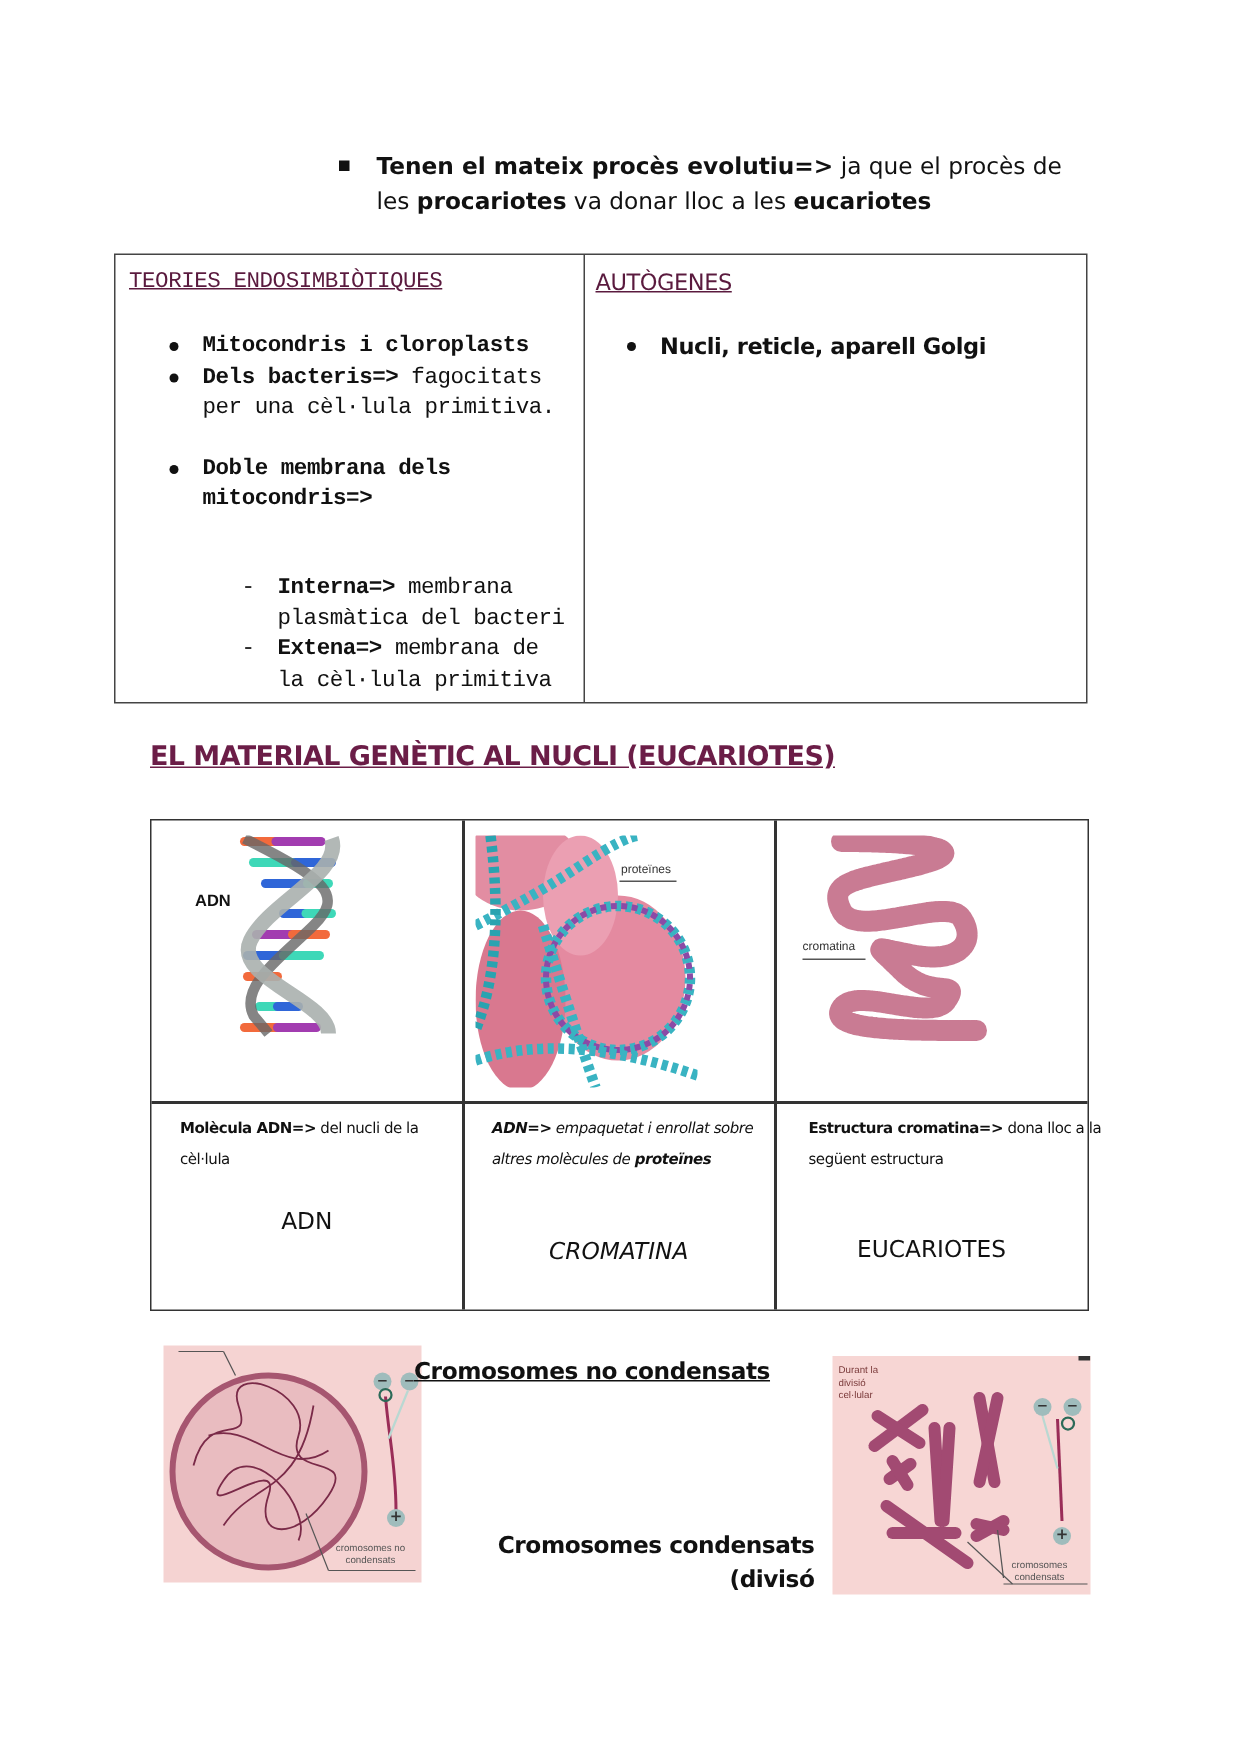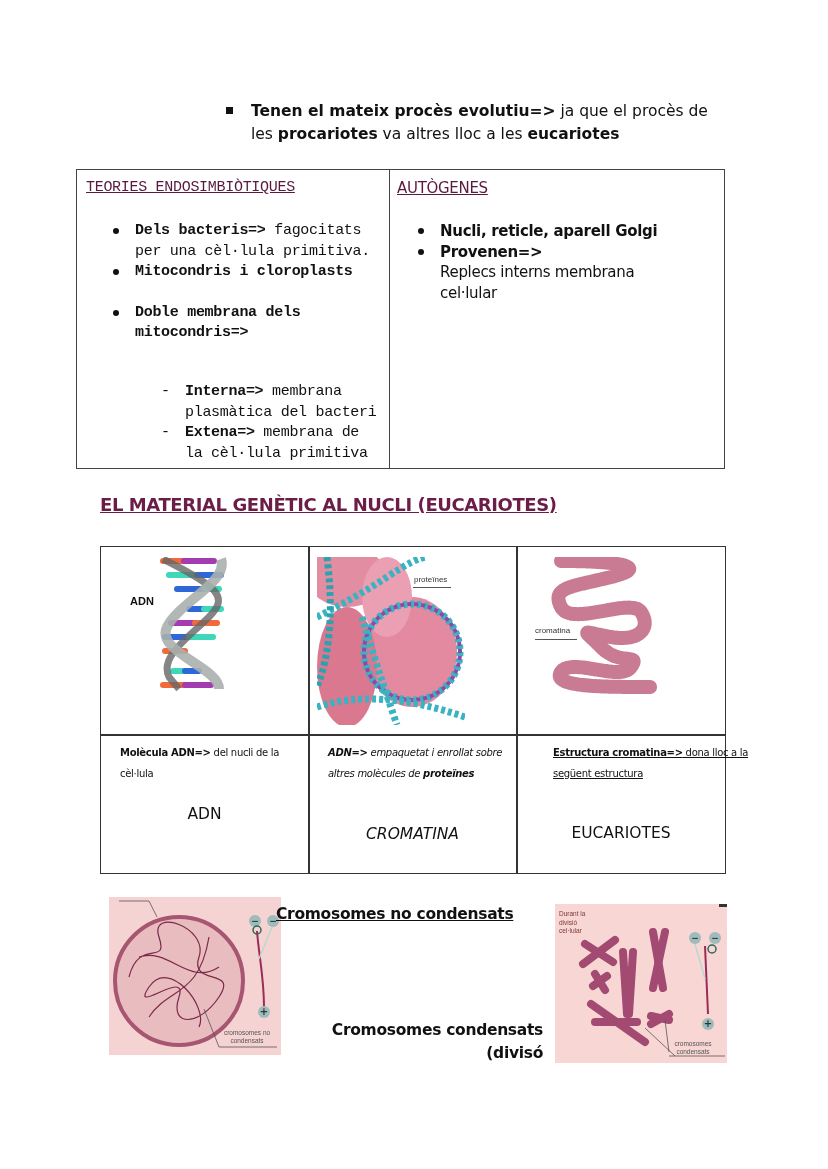--- a/index.html
+++ b/index.html
@@ -41,42 +41,41 @@
   
   .fig { position:absolute; overflow:hidden; }
   .label-s { font-size:15.5px; letter-spacing:-0.3px; font-weight:bold; }
 </style>
 </head>
 <body>
 
 <div id="top-bullet" class="abs">
   <span class="sq"></span>
   <div class="t">
-    <b>Tenen el mateix procès evolutiu=&gt;</b><span> ja que el procès de les </span><b>procariotes</b><span> va altres lloc a les </span><b>eucariotes</b>
+    <b>Tenen el mateix procès evolutiu=&gt;</b><span> ja que el procès de les </span><b>procariotes</b><span> va donar lloc a les </span><b>eucariotes</b>
   </div>
 </div>
 
 <div id="theory-table" class="abs">
   <div id="theory-col-1" class="col">
     <div class="heading-u">TEORIES ENDOSIMBIÒTIQUES</div>
     <ul class="dots txt" style="left:58px; top:51px; width:245px;">
+      <li><span class="bl"></span><b>Mitocondris i cloroplasts</b></li>
       <li><span class="bl"></span><b>Dels bacteris=&gt;</b><span> fagocitats per una cèl·lula primitiva.</span></li>
-      <li><span class="bl"></span><b>Mitocondris i cloroplasts</b></li>
       <li style="margin-top:20px; width:190px;"><span class="bl"></span><b>Doble membrana dels mitocondris=&gt;</b></li>
     </ul>
     <ul class="dash txt abs" style="left:108px; top:212px; width:200px;">
       <li><span class="dl">-</span><b>Interna=&gt;</b><span> membrana plasmàtica del bacteri</span></li>
       <li><span class="dl">-</span><b>Extena=&gt;</b><span> membrana de la cèl·lula primitiva</span></li>
     </ul>
   </div>
   <div id="theory-col-2" class="col">
     <div class="heading-u" style="left:8px;">AUTÒGENES</div>
     <ul class="dots txt" style="left:51px; top:51px; width:270px;">
       <li><span class="bl"></span><b>Nucli, reticle, aparell Golgi</b></li>
-      <li style="width:225px;"><span class="bl"></span><b>Provenen=&gt;</b><br><span>Replecs interns membrana cel·lular</span></li>
     </ul>
   </div>
 </div>
 
 <div id="section-title" class="abs">EL MATERIAL GENÈTIC AL NUCLI (EUCARIOTES)</div>
 
 <div id="genetic-table" class="abs">
   <div class="vline" style="left:207px;"></div>
   <div class="vline" style="left:415px;"></div>
   <div class="hline"></div>
@@ -138,21 +137,21 @@
 
   <div class="gcell" style="left:0; top:189px; width:207px; height:137px;">
     <div class="caption" style="left:7px; top:7px; width:195px;"><b>Molècula ADN=&gt;</b><span> del nucli de la cèl·lula</span></div>
     <div class="center-term" style="top:69px;">ADN</div>
   </div>
   <div class="gcell" style="left:208px; top:189px; width:207px; height:137px;font-style:italic;">
     <div class="caption" style="left:7px; top:7px; width:198px;"><b>ADN=&gt;</b><span> empaquetat i enrollat sobre altres molècules de </span><b>proteïnes</b></div>
     <div class="center-term" style="top:89px;">CROMATINA</div>
   </div>
   <div class="gcell" style="left:416px; top:189px; width:208px; height:137px;">
-    <div class="caption" style="left:24px; top:7px; width:200px;text-decoration:underline;"><b>Estructura cromatina=&gt;</b><span> dona lloc a la següent estructura</span></div>
+    <div class="caption" style="left:10px; top:7px; width:200px;"><b>Estructura cromatina=&gt;</b><span> dona lloc a la següent estructura</span></div>
     <div class="center-term" style="top:88px;">EUCARIOTES</div>
   </div>
 </div>
 
 <div class="fig" style="left:109px; top:897px; width:172px; height:158px; background:#f5d3d2;">
   <svg width="172" height="158" viewBox="0 0 172 158">
     <circle cx="70" cy="84" r="64" fill="#e9bcc0" stroke="#a65670" stroke-width="4"></circle>
     <path d="M20 80 C 30 40, 60 70, 50 40 S 100 30, 90 60 S 130 70, 110 100 S 60 130, 70 100 S 20 120, 40 90 S 100 110, 90 130 M30 60 C 60 50, 80 90, 110 70 M40 120 C 60 90, 90 100, 100 40" fill="none" stroke="#7a2a48" stroke-width="1.2"></path>
     <line x1="10" y1="4" x2="40" y2="4" stroke="#555" stroke-width="0.8"></line>
     <line x1="40" y1="4" x2="48" y2="20" stroke="#555" stroke-width="0.8"></line>

